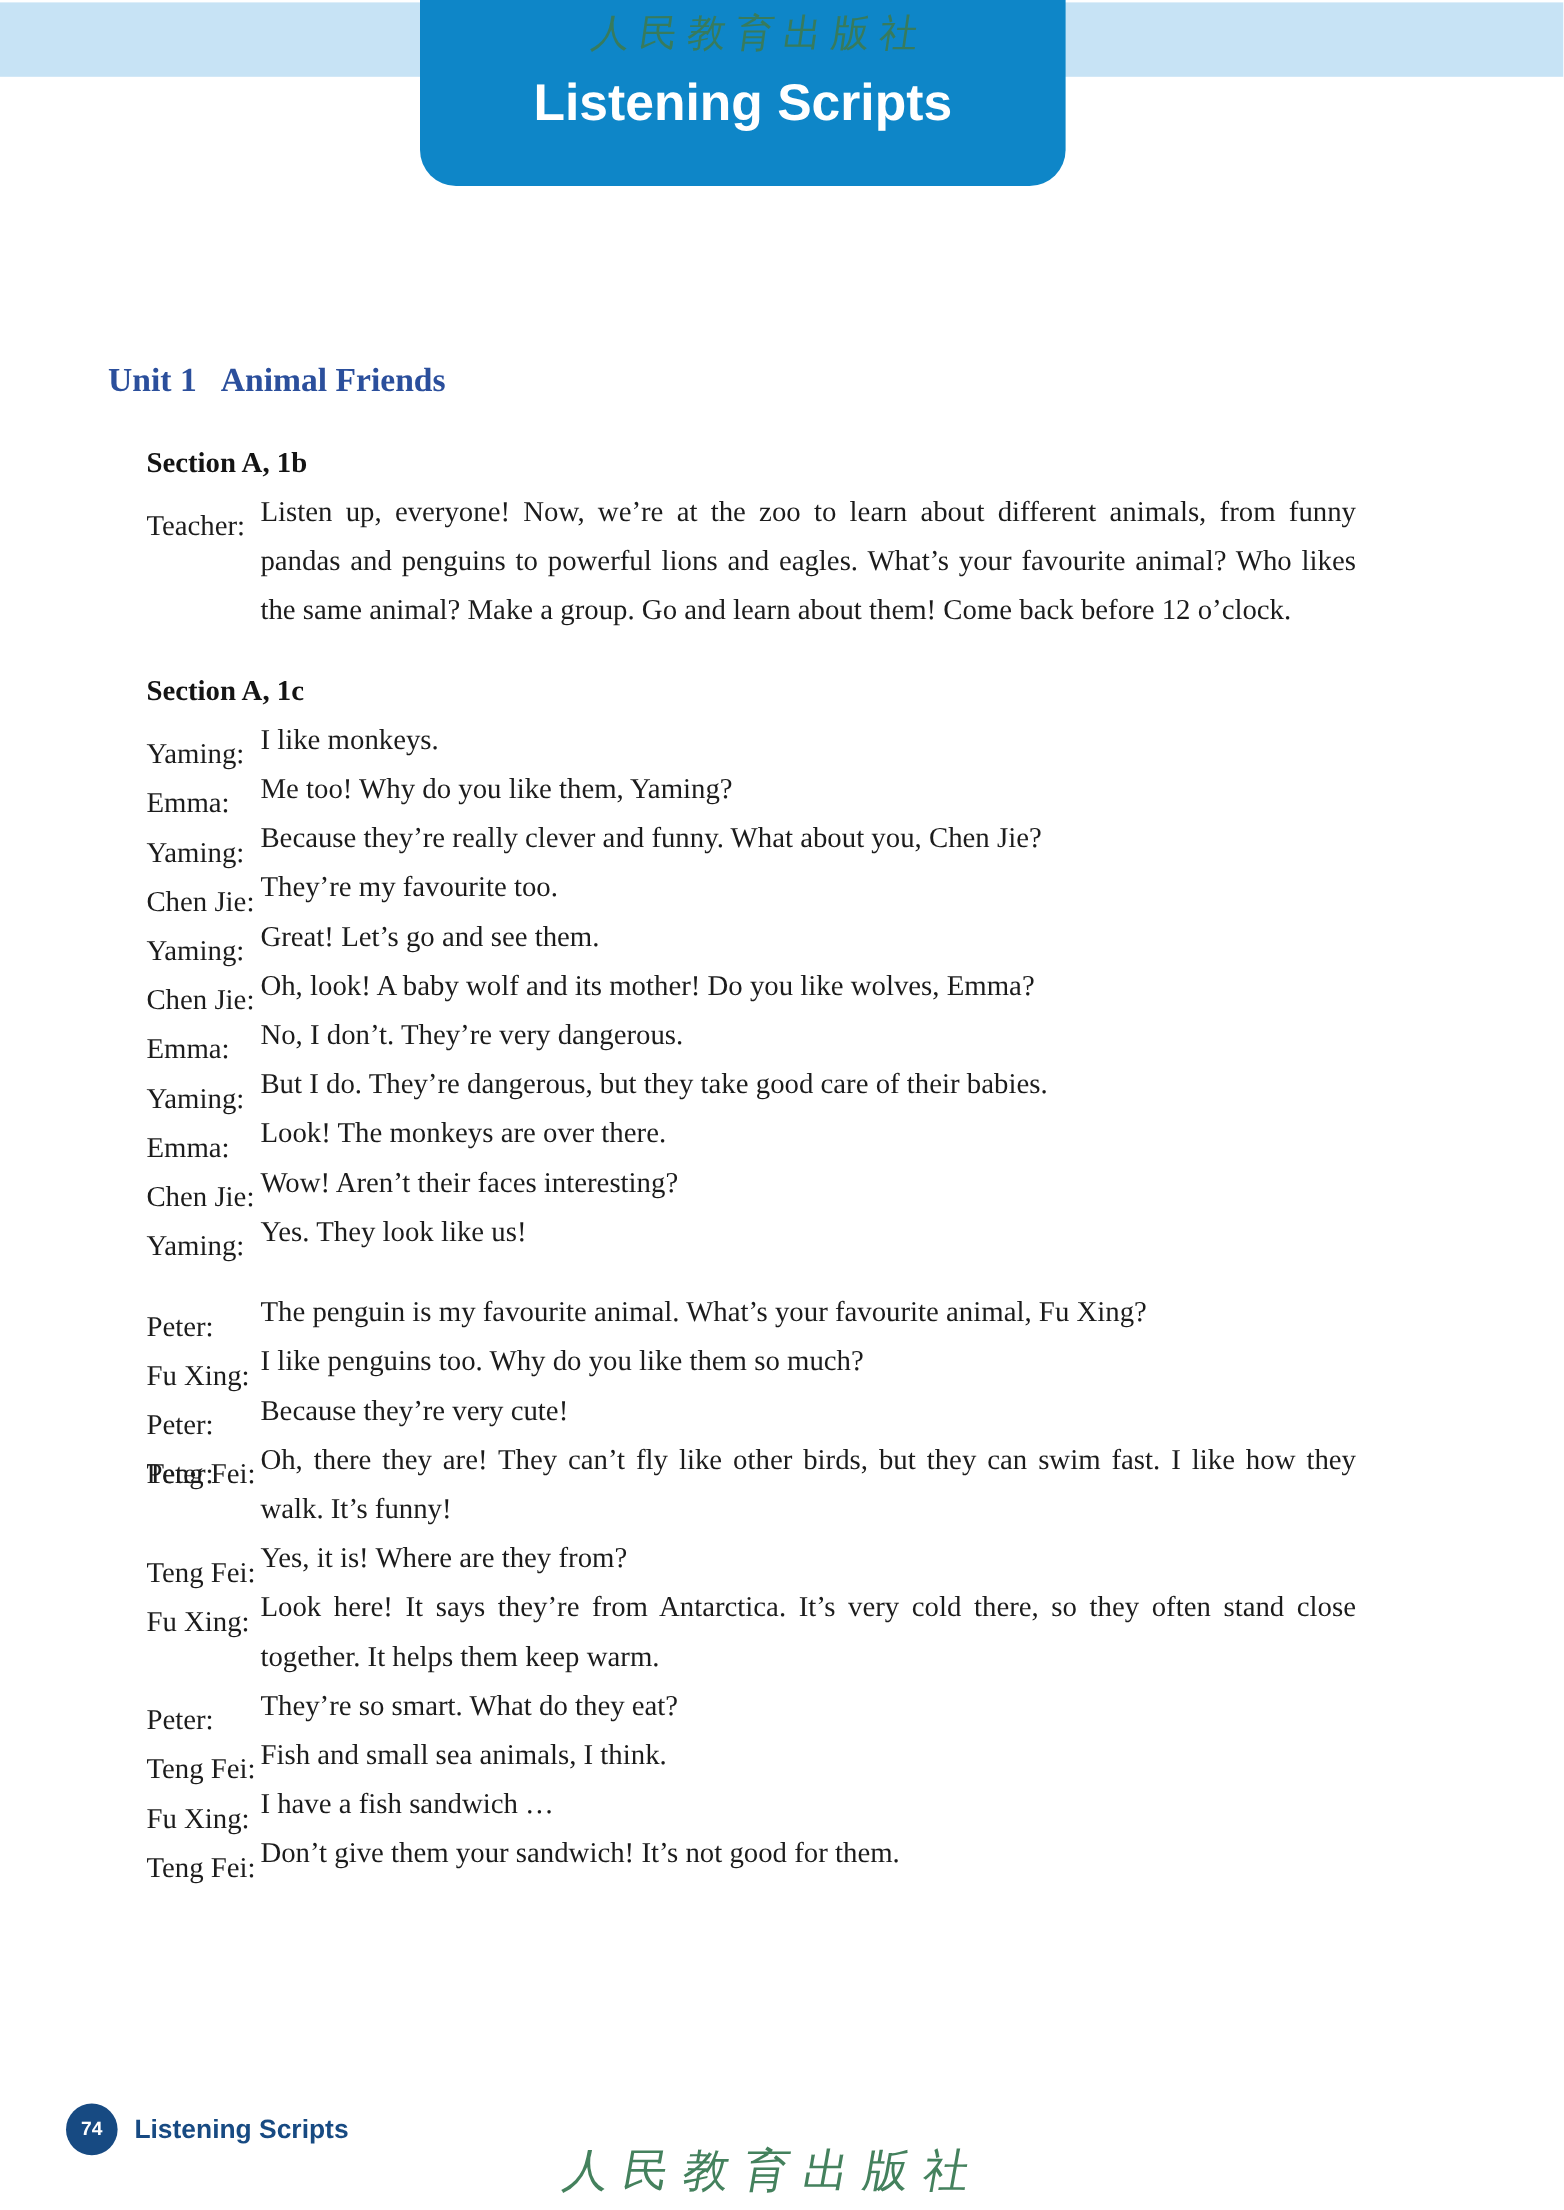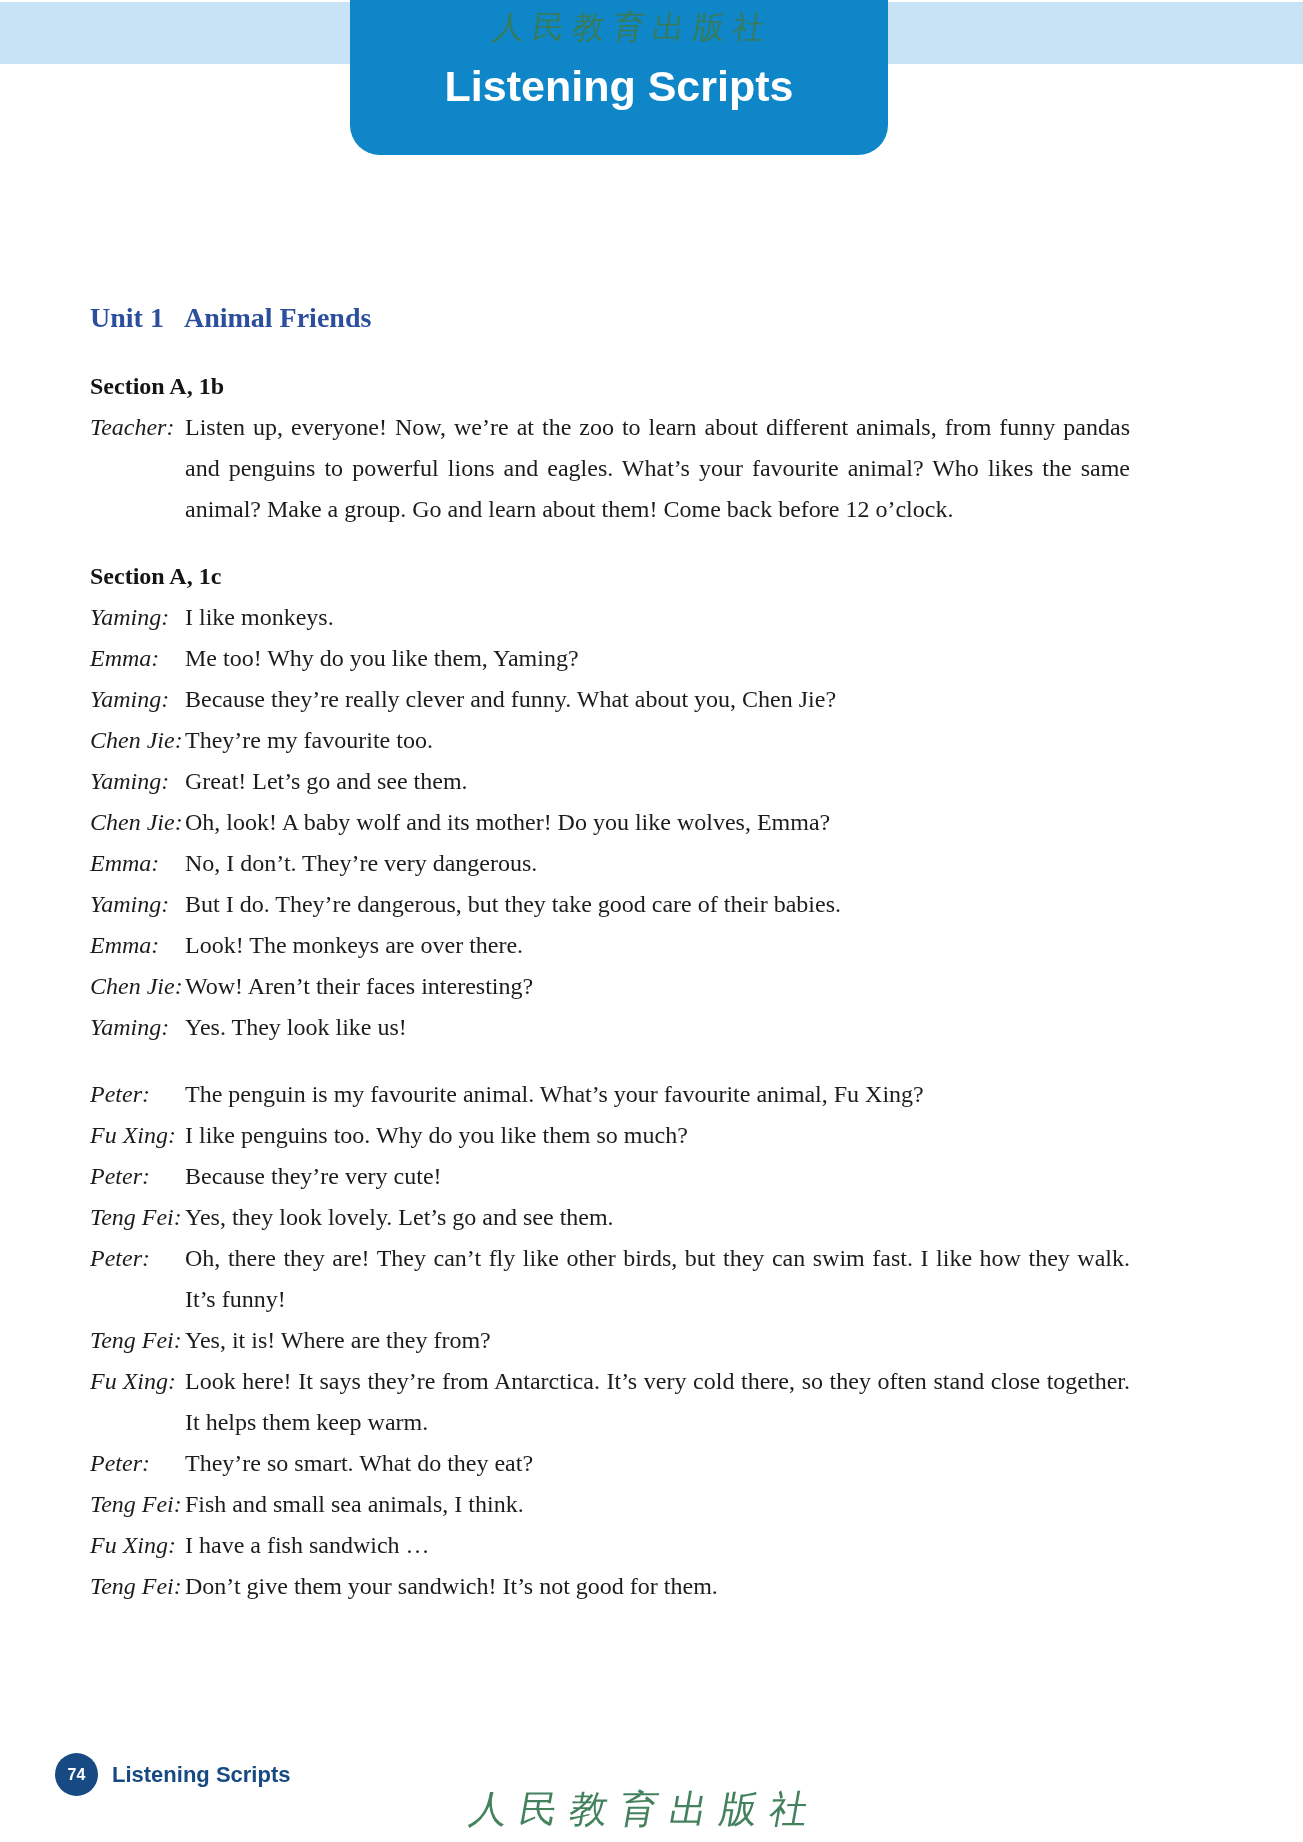--- a/index.html
+++ b/index.html
@@ -73,31 +73,30 @@
     margin-bottom:4px;
     white-space:nowrap;
   }
   .unit-title .unit-name{margin-left:20px;margin-top:12px;}
   .section-heading{
     font-weight:bold;
     font-size:24px;
     color:#141414;
     line-height:41px;
   }
-  .section{margin-top:26px;}
+  .section{margin-top:26px;margin-left:32px;}
   .section:first-of-type{margin-top:0;}
   .line{
     position:relative;
     padding-left:95px;
     text-align:justify;
   }
   .spk{
     position:absolute;
-    left:0; top:0;
-    font-style:italic;
+    left:0; top:12px;
     white-space:nowrap;
   }
   
   .footer-page-badge{
     position:absolute;
     left:55px; top:1753px;
     width:43px; height:43px;
     border-radius:50%;
     background:var(--navy);
     color:#ffffff;
@@ -210,21 +209,20 @@
       <div class="line">
         <span class="spk">Fu Xing:</span>
         <span class="txt">I like penguins too. Why do you like them so much?</span>
       </div>
       <div class="line">
         <span class="spk">Peter:</span>
         <span class="txt">Because they’re very cute!</span>
       </div>
       <div class="line">
         <span class="spk">Teng Fei:</span>
-        <span class="txt">Yes, they look lovely. Let’s go and see them.</span>
       </div>
       <div class="line">
         <span class="spk">Peter:</span>
         <span class="txt">Oh, there they are! They can’t fly like other birds, but they can swim fast. I like how they walk. It’s funny!</span>
       </div>
       <div class="line">
         <span class="spk">Teng Fei:</span>
         <span class="txt">Yes, it is! Where are they from?</span>
       </div>
       <div class="line">

